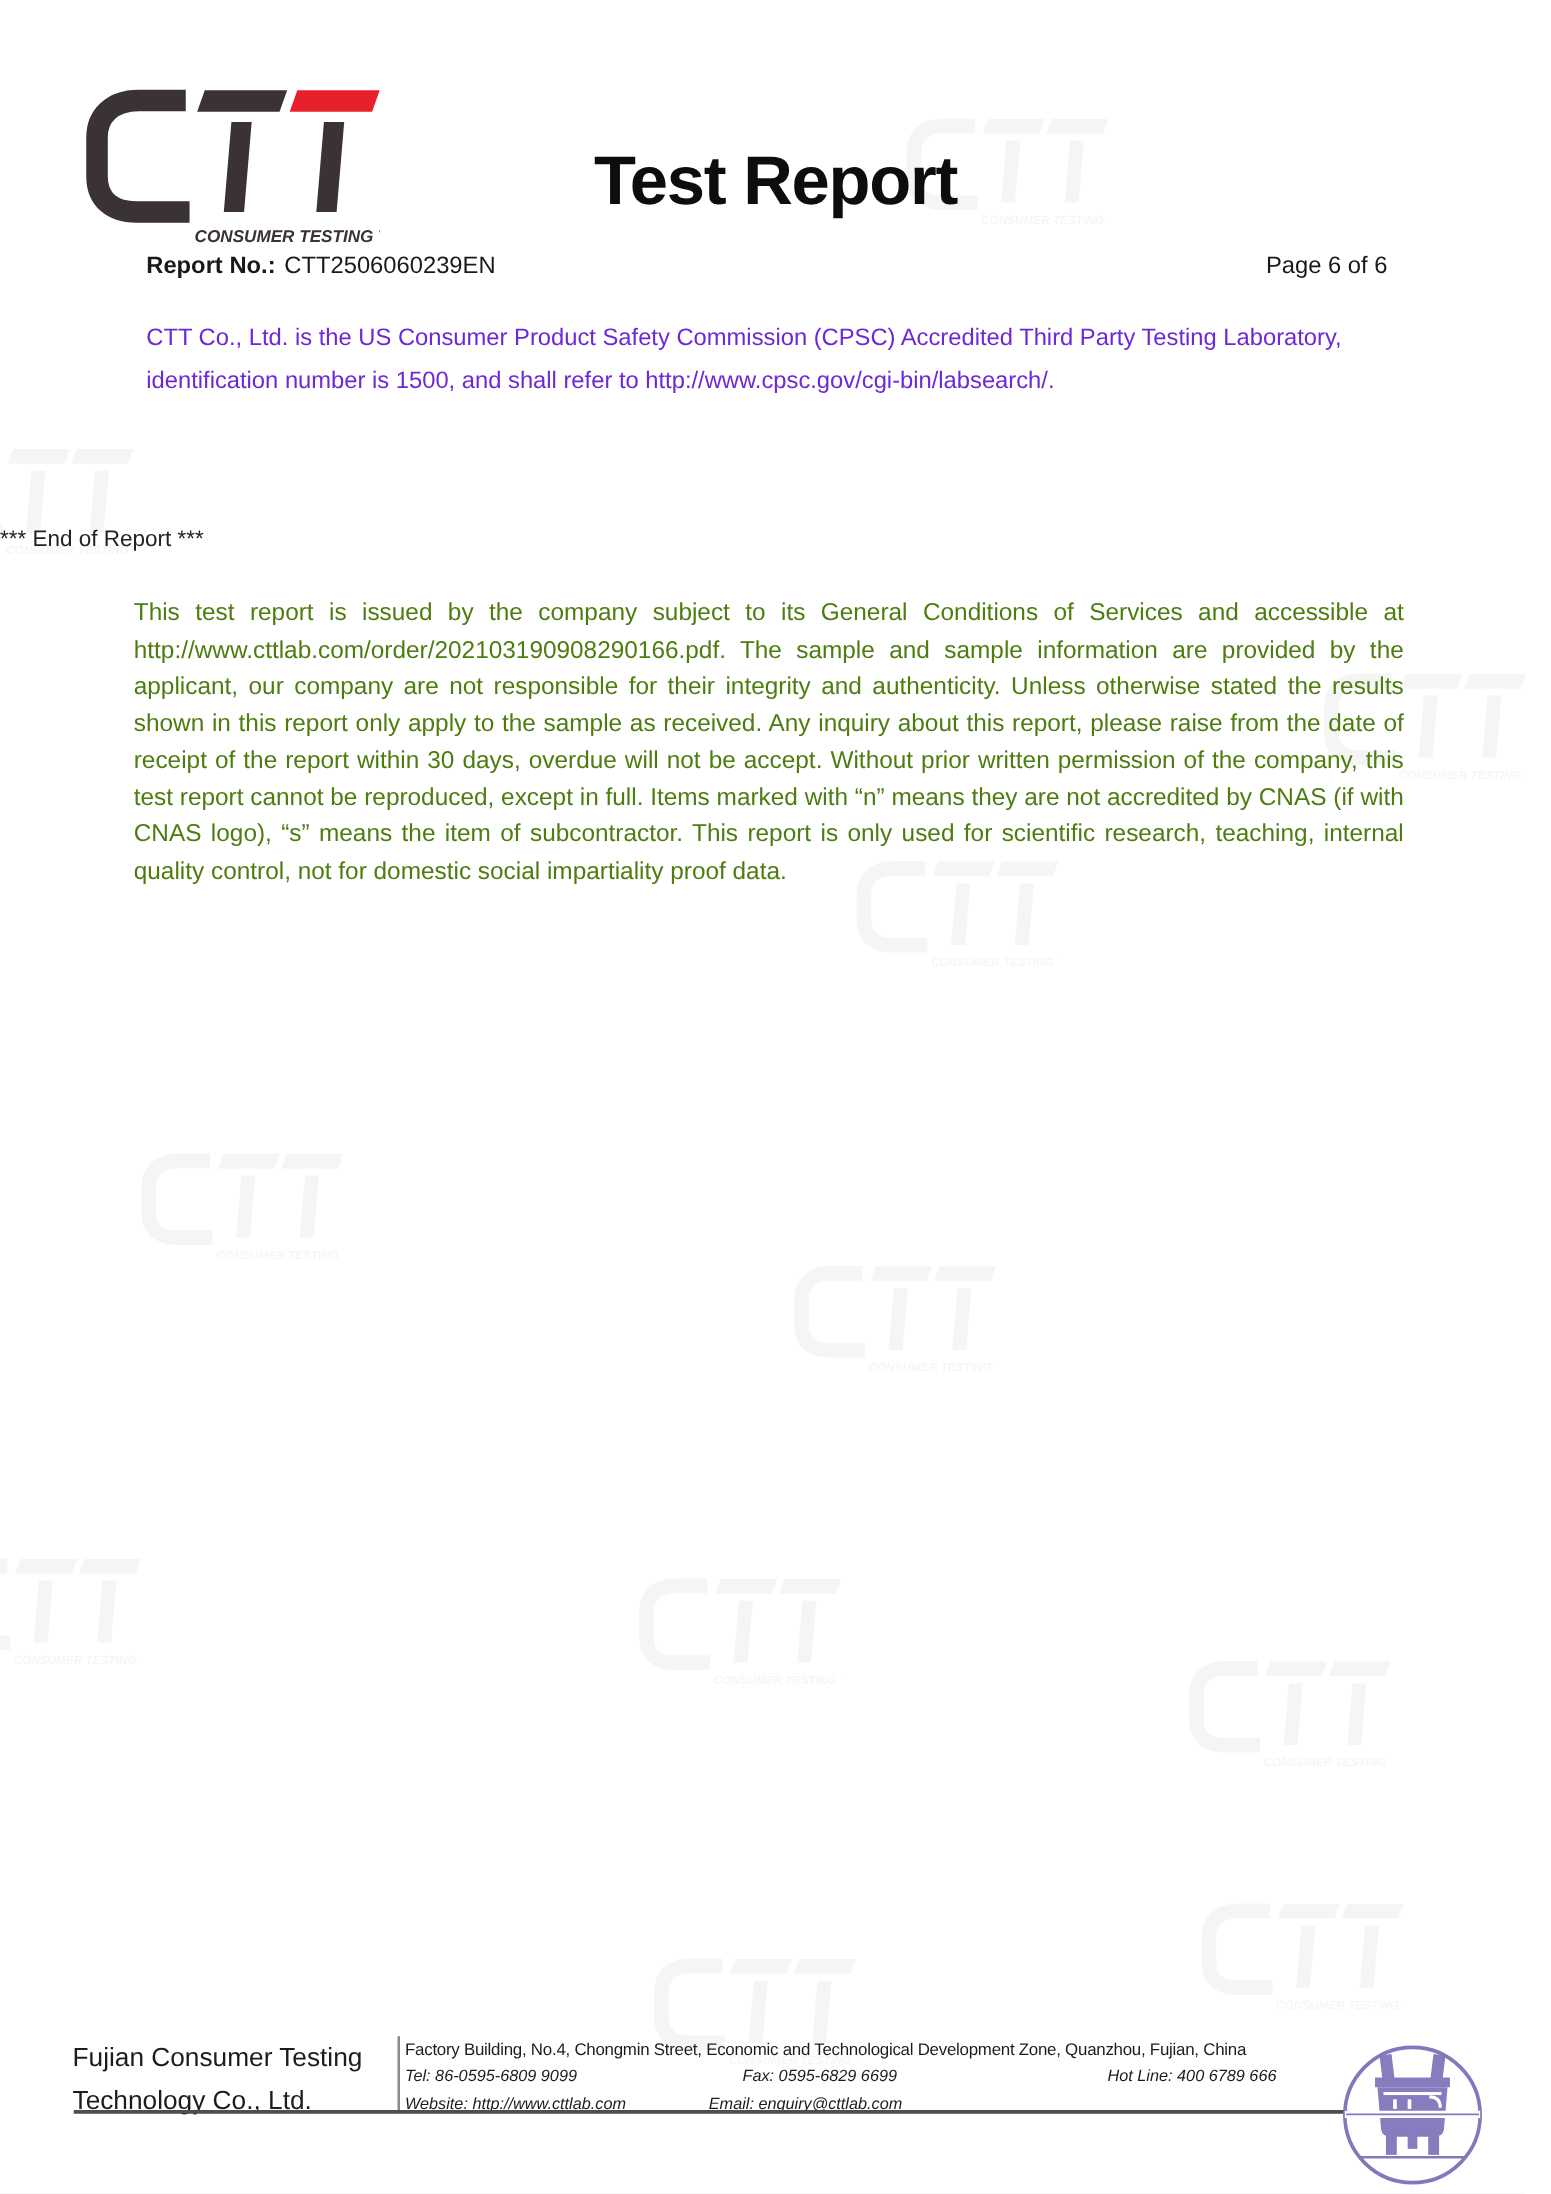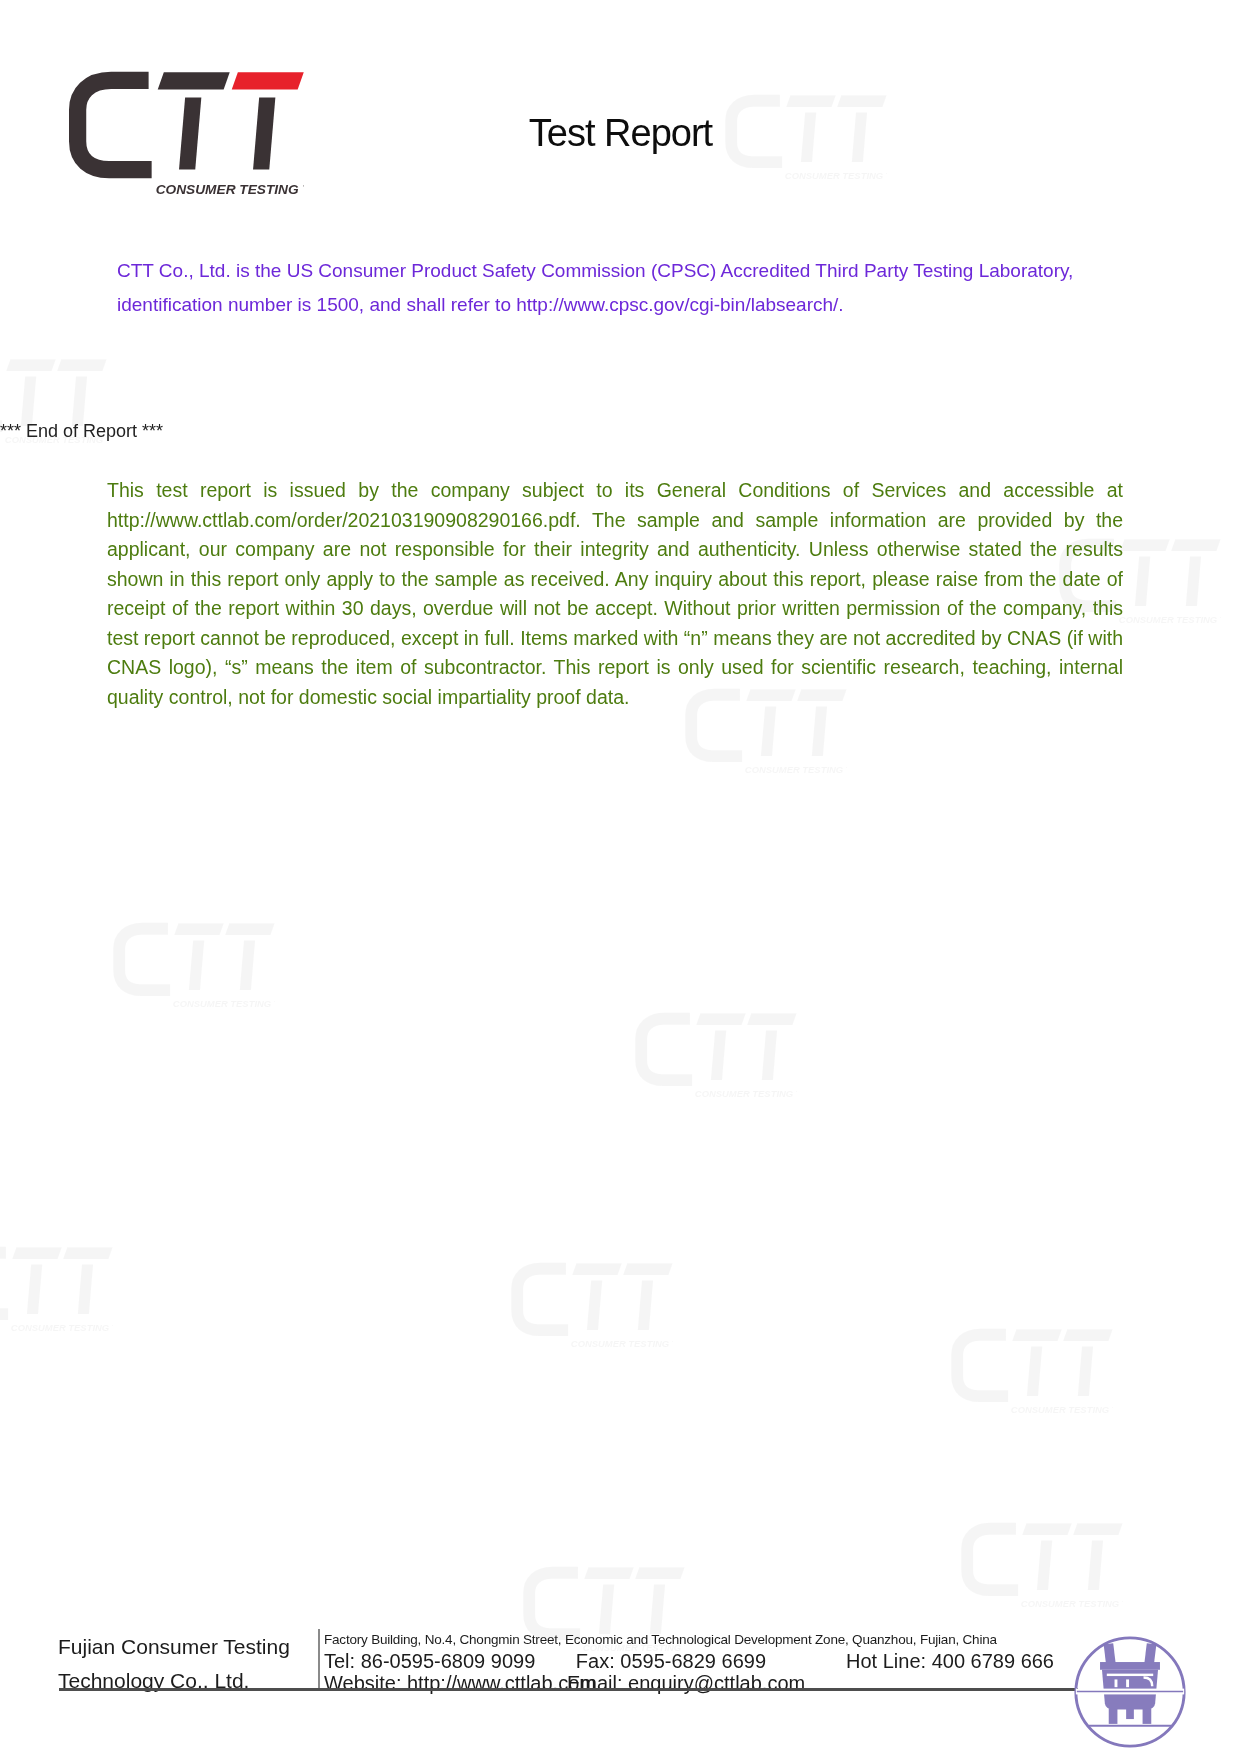--- a/index.html
+++ b/index.html
@@ -14,21 +14,21 @@
   .logo { position:absolute; left:50px; top:56px; width:254px; height:142px; }
   .logo-dark { color:#3a3234; }
   .logo-red  { color:#e7212b; }
 
   
   .wm { position:absolute; width:175px; height:99px; color:#8a8a8a; opacity:.075; pointer-events:none; }
 
   
   .title {
     position:absolute; left:0; top:112px; width:100%; text-align:center;
-    font-size:38px; font-weight:normal; letter-spacing:-1px; color:#0d0d0d;
+    font-size:55px; font-weight:bold; letter-spacing:-1px; color:#0d0d0d;
   }
   .report-row {
     position:absolute; left:117px; top:202px; width:993px;
     display:flex; justify-content:space-between; align-items:baseline;
     font-size:19px; color:#191919;
   }
   .report-row .lbl { font-weight:bold; margin-right:7px; }
 
   
   .accreditation {
@@ -45,21 +45,21 @@
   }
 
   
   .f-company {
     position:absolute; left:58px; top:1630px; width:258px;
     text-align:left; font-size:21px; line-height:34px; color:#1c1c1c;
   }
   .f-divider { position:absolute; left:318px; top:1629px; width:1.5px; height:60px; background:#8a8a8a; }
   .f-contact { position:absolute; left:324px; top:1629px; width:730px; color:#1c1c1c; }
   .f-addr { font-size:13.5px; line-height:21px; letter-spacing:-0.2px; white-space:nowrap; }
-  .f-row  { display:flex; font-size:20px; line-height:22px; white-space:nowrap; }
+  .f-row  { display:flex; font-size:13px; line-height:22px; white-space:nowrap;font-style:italic; }
   .f-col-a { width:243px; } .f-col-b { width:292px;margin-left:27px; }
   .f-rule { position:absolute; left:59px; top:1688px; width:1019px; height:2.5px; background:#4e4e4e; }
   .stamp { position:absolute; left:1072px; top:1634px; width:116px; height:116px; }
 
   .hidden-defs { position:absolute; width:0; height:0; overflow:hidden; }
 </style>
 </head>
 <body>
 
 <svg class="hidden-defs" aria-hidden="true">
@@ -126,20 +126,26 @@
 
   <div class="logo">
     <svg viewBox="0 0 250 142" width="254" height="144">
       <use href="#ctt-letters" class="logo-dark"></use>
       <use href="#ctt-redbar" class="logo-red"></use>
     </svg>
   </div>
 
   <div class="title">Test Report</div>
 
+  <div class="report-row">
+    <span>
+      <span class="lbl">Report No.:</span><span>CTT2506060239EN</span>
+    </span>
+    <span>Page 6 of 6</span>
+  </div>
 
   <p class="accreditation">CTT Co., Ltd. is the US Consumer Product Safety Commission (CPSC) Accredited Third Party Testing Laboratory, identification number is 1500, and shall refer to http://www.cpsc.gov/cgi-bin/labsearch/.</p>
 
   <div class="end-marker">*** End of Report ***</div>
 
   <p class="disclaimer">This test report is issued by the company subject to its General Conditions of Services and accessible at http://www.cttlab.com/order/202103190908290166.pdf. The sample and sample information are provided by the applicant, our company are not responsible for their integrity and authenticity. Unless otherwise stated the results shown in this report only apply to the sample as received. Any inquiry about this report, please raise from the date of receipt of the report within 30 days, overdue will not be accept. Without prior written permission of the company, this test report cannot be reproduced, except in full. Items marked with “n” means they are not accredited by CNAS (if with CNAS logo), “s” means the item of subcontractor. This report is only used for scientific research, teaching, internal quality control, not for domestic social impartiality proof data.</p>
 
   <div class="f-company">
     <div>Fujian Consumer Testing</div>
     <div>Technology Co., Ltd.</div>

